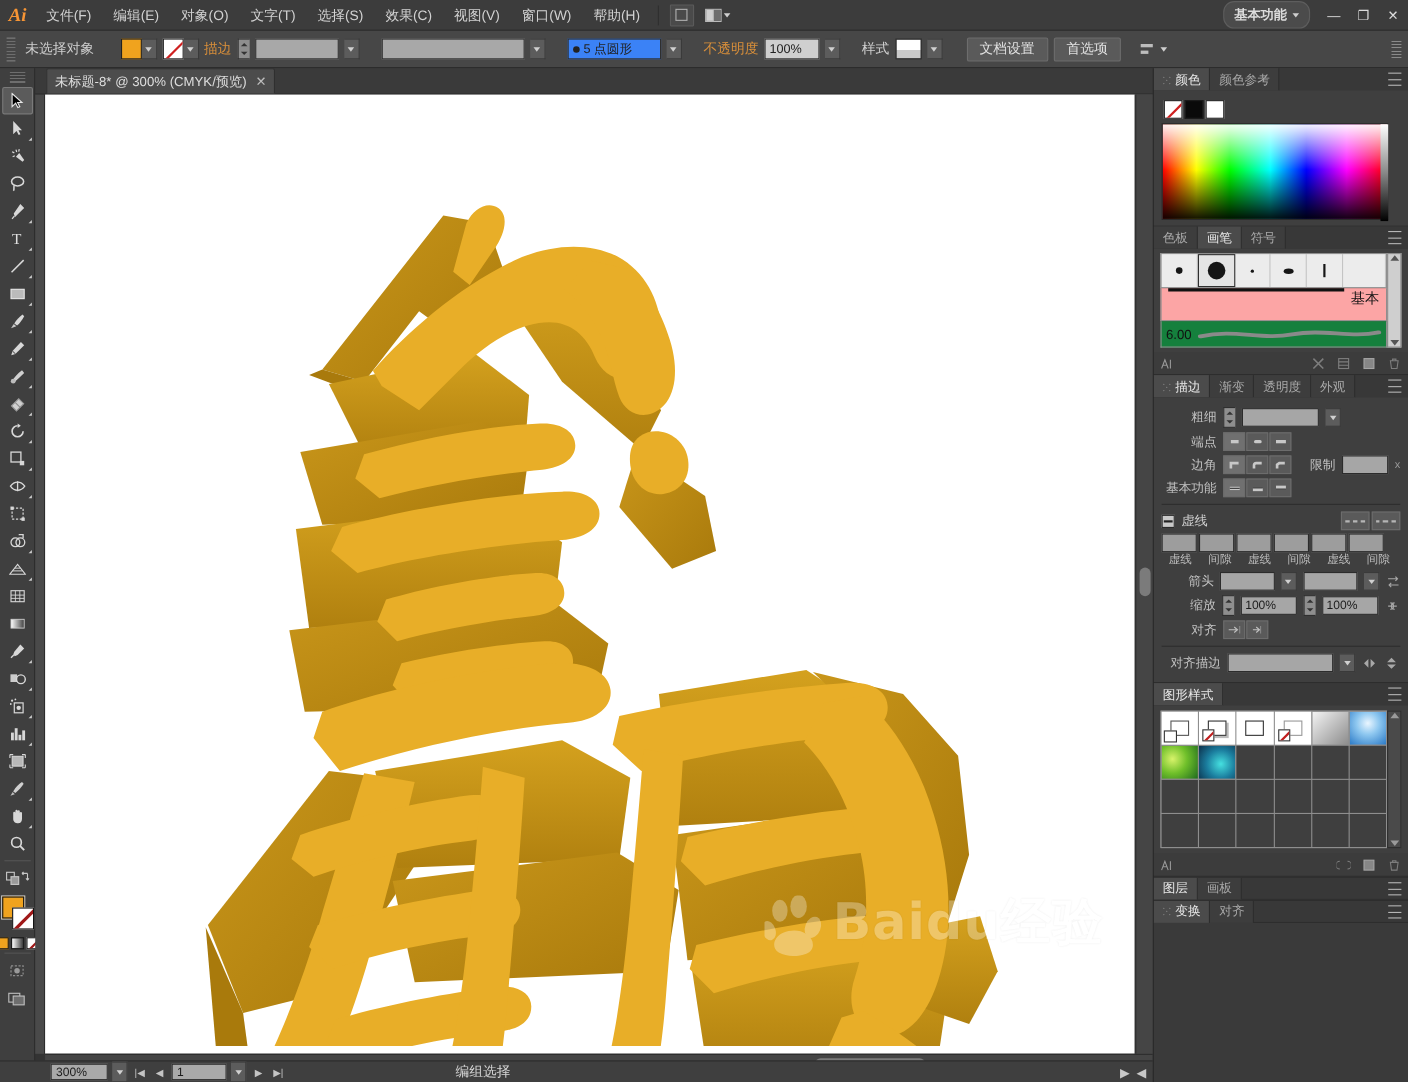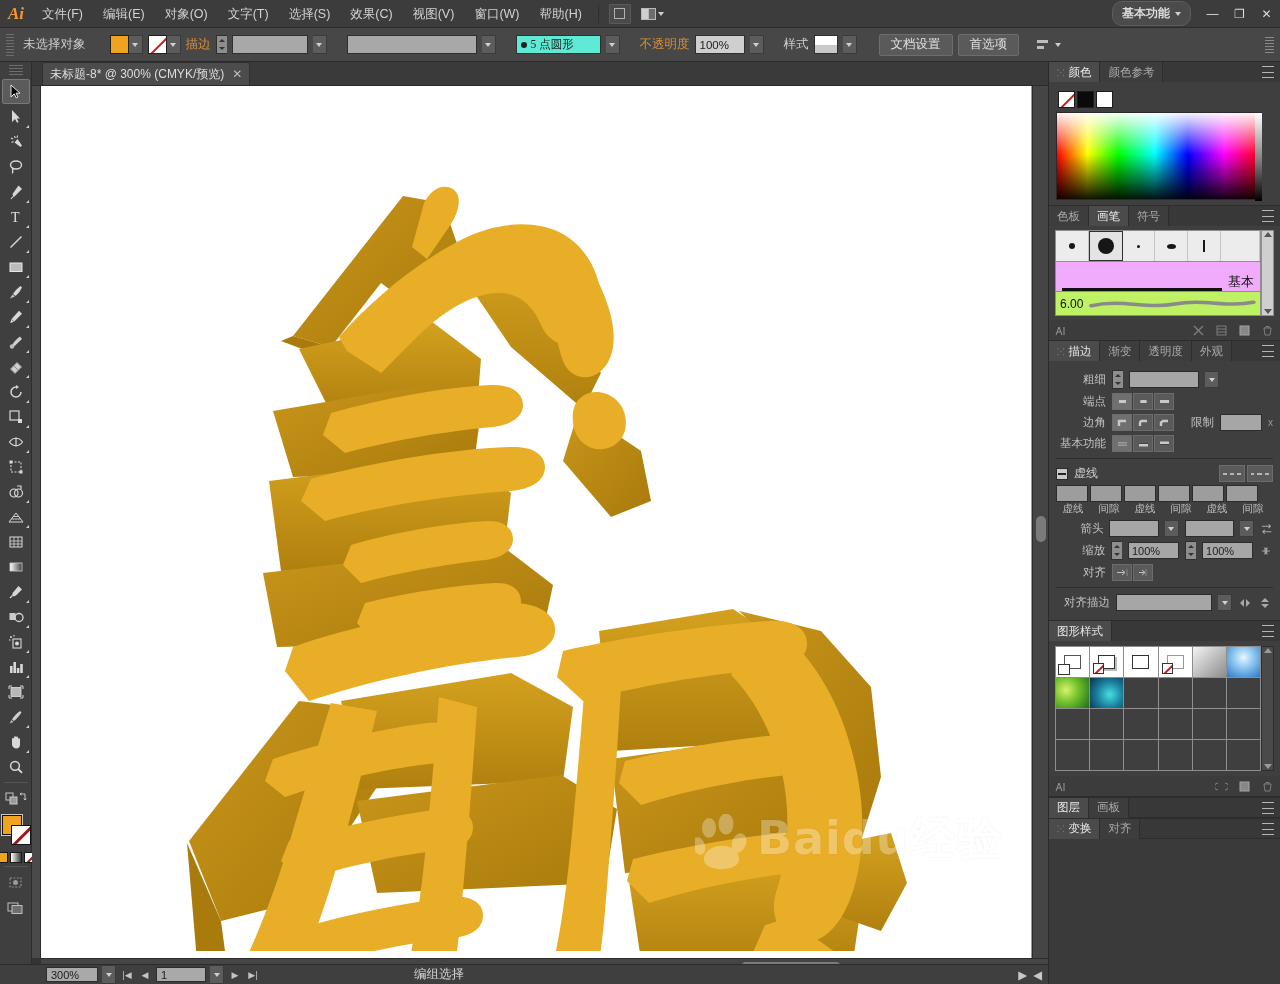--- a/index.html
+++ b/index.html
@@ -81,21 +81,21 @@
     border-left: none; display: flex; align-items: center; justify-content: center;
   }
   .ddbtn .caret { border-top-color: #d0d0d0; }
   .field {
     height: 19px; background: #a8a8a8; border: 1px solid #2f2f2f;
     display: flex; align-items: center; padding: 0 4px; color: #222;
     font-size: 11.5px;
   }
   .field.wide1 { width: 76px; }
   .field.wide2 { width: 130px; }
-  .field.stroke5 { width: 85px; background: #5eead4; gap:4px;font-family:Liberation Serif, serif; }
+  .field.stroke5 { width: 85px; background: #3b82f6; gap:4px; }
   .field.opa { width: 50px; background: #cfcfcf; }
   .field.sty { width: 24px; background: linear-gradient(to bottom,#fff 0 55%, #c9c9c9 55% 100%); }
   .stepper { display:flex; flex-direction:column; width:11px; height:19px;
     border:1px solid #2f2f2f; border-right:none; background:#8e8e8e;}
   .stepper i { flex:1; display:flex; align-items:center; justify-content:center; }
   .spin-up { width:0;height:0;border-left:3px solid transparent;border-right:3px solid transparent;border-bottom:3.5px solid #333; }
   .spin-dn { width:0;height:0;border-left:3px solid transparent;border-right:3px solid transparent;border-top:3.5px solid #333; }
   .dot-round { width:6px;height:6px;border-radius:50%;background:#222; }
   .cbtn {
     height: 22px; padding: 0 11px; background: #5a5a5a; border: 1px solid #6d6d6d;
@@ -276,28 +276,28 @@
 
   
   .brush-grid { display: flex; background: #ececec; border: 1px solid #8e8e8e; }
   .bcell {
     flex: 1; height: 30px; border-right: 1px solid #c4c4c4;
     display: flex; align-items: center; justify-content: center;
   }
   .bcell.sel { border: 1px solid #2f2f2f; background: #e4e4e4; }
   .bdot { background: #161616; border-radius: 50%; }
   .brush-row {
-    background: #f0abfc; border: 1px solid #8e8e8e; border-top: none;
-    height: 30px; display: flex; align-items: flex-end; padding: 0 6px;
+    background: #fca5a5; border: 1px solid #8e8e8e; border-top: none;
+    height: 30px; display: flex; align-items: flex-start; padding: 0 6px;
     justify-content: space-between; position: relative;
   }
   .brush-line { height: 3px; background: #111; flex: 1; margin-right: 6px; }
   .brush-label { color: #111; font-size: 13px; }
   .brush-row2 {
-    background: #bef264; border: 1px solid #8e8e8e; border-top: none;
+    background: #15803d; border: 1px solid #8e8e8e; border-top: none;
     height: 24px; display: flex; align-items: center; padding: 0 4px; gap: 6px;
     overflow: hidden; position: relative; justify-content: space-between;
   }
   .brush-num { color: #111; font-size: 12px; }
   .squig { flex:1; height: 14px; }
   .panel-footer {
     display: flex; align-items: center; gap: 10px; height: 20px;
     padding: 0 6px; background: #3c3c3c; color: #9e9e9e; font-size: 11px;
   }
   .pf-icon { width: 13px; height: 13px; opacity: .8; }

